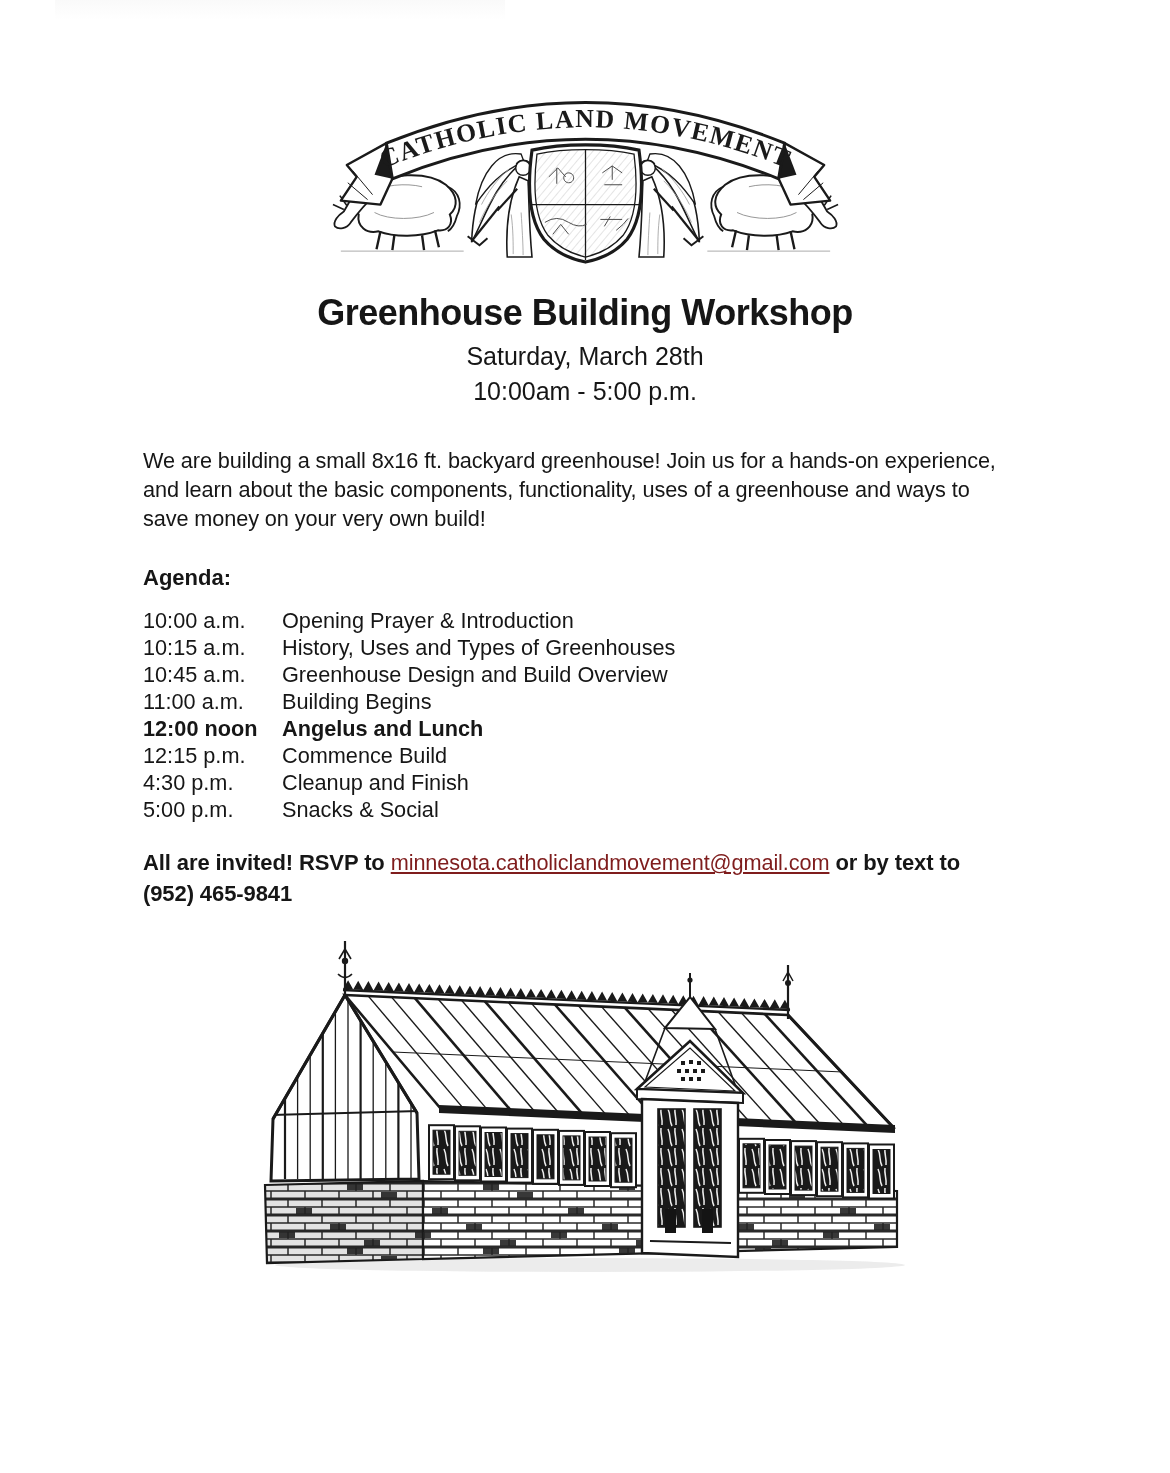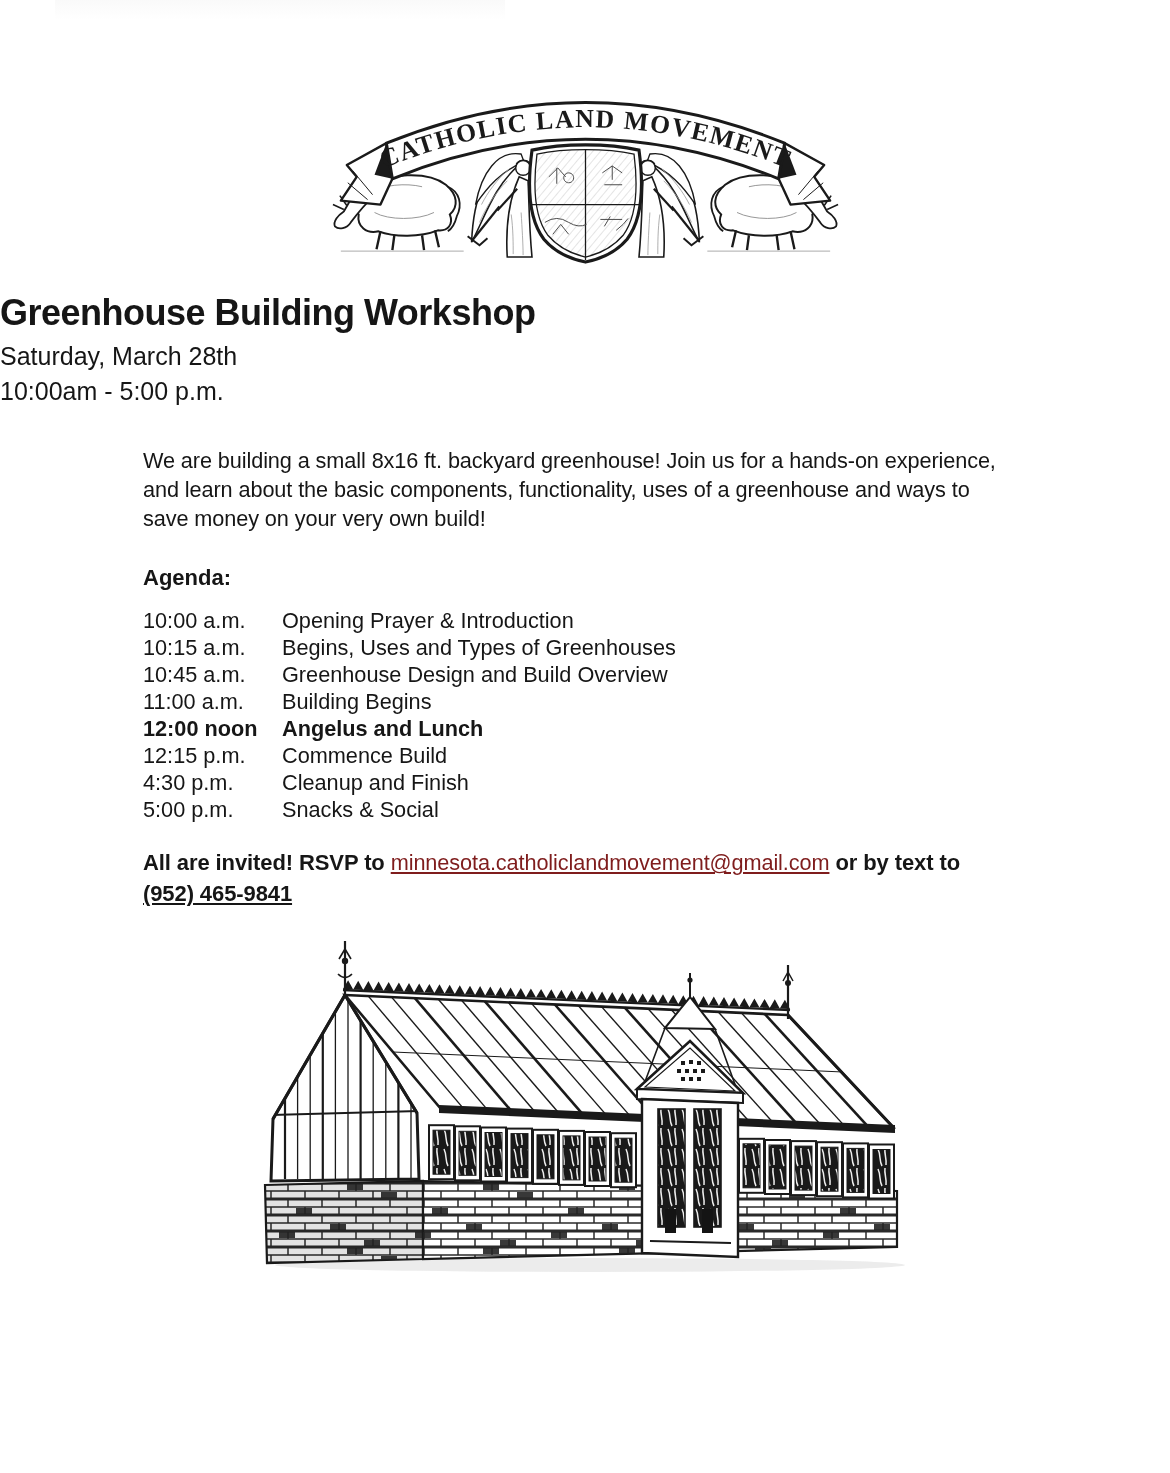--- a/index.html
+++ b/index.html
@@ -1,37 +1,37 @@
 <!DOCTYPE html>
 <html><head>
 <meta charset="utf-8">
 <style>
   html,body{margin:0;padding:0;background:#ffffff;}
   .page{position:relative;width:1170px;height:1473px;margin:0 auto;background:#ffffff;
         font-family:"Liberation Sans","DejaVu Sans",sans-serif;color:#161616;overflow:hidden;}
   .smudge{position:absolute;left:55px;top:0;width:450px;height:20px;
           background:linear-gradient(180deg,#f7f7f7,#ffffff);opacity:.7;}
   .logo-wrap{padding-top:56px;text-align:center;}
-  .title-block{margin-top:28px;}
+  .title-block{text-align:center;margin-top:28px;}
   .title{font-size:36px;font-weight:bold;letter-spacing:-0.5px;margin:0;line-height:1.15;}
   .date-line{font-size:25px;font-weight:normal;margin-top:8px;line-height:1.2;}
   .time-line{font-size:25px;font-weight:normal;margin-top:5px;line-height:1.2;}
   .loc-block{text-align:center;margin-top:26px;}
   .loc-name{font-size:25px;font-weight:bold;line-height:1.2;}
   .loc-line{font-size:24px;margin-top:6px;line-height:1.2;}
   .body-col{padding:0 150px 0 143px;}
   .desc{font-size:21.7px;line-height:29px;letter-spacing:-0.1px;margin:40px 0 0 0;}
   .agenda-head{font-size:22px;font-weight:bold;margin-top:31px;line-height:27px;}
   .agenda{margin-top:16px;}
   .agenda-row{display:flex;font-size:21.7px;line-height:27px;}
   .agenda-row.bold{font-weight:bold;}
   .agenda-time{width:139px;flex:none;}
   .rsvp{font-size:22px;font-weight:bold;line-height:31px;letter-spacing:-0.1px;margin:24px 0 0 0;}
   .rsvp a{color:#7f1d1d;font-weight:normal;font-size:21.7px;text-decoration:underline;cursor:pointer;}
-  .rsvp .phone{display:block;text-decoration:underline;}
+  .rsvp .phone{display:block;}
   .gh-wrap{text-align:center;margin-top:18px;}
   svg{display:inline-block;vertical-align:top;}
 </style>
 </head>
 <body>
 
 <div class="page">
   <div class="smudge"></div>
 
   <div class="logo-wrap">
@@ -109,21 +109,21 @@
     <p class="desc">We are building a small 8x16 ft. backyard greenhouse! Join us for a hands-on experience, and learn about the basic components, functionality, uses of a greenhouse and ways to save money on your very own build!</p>
 
     <div class="agenda-head">Agenda:</div>
     <div class="agenda">
       <div class="agenda-row">
         <span class="agenda-time">10:00 a.m.</span>
         <span class="agenda-activity">Opening Prayer &amp; Introduction</span>
       </div>
       <div class="agenda-row">
         <span class="agenda-time">10:15 a.m.</span>
-        <span class="agenda-activity">Begins, Uses and Types of Greenhouses</span>
+        <span class="agenda-activity">History, Uses and Types of Greenhouses</span>
       </div>
       <div class="agenda-row">
         <span class="agenda-time">10:45 a.m.</span>
         <span class="agenda-activity">Greenhouse Design and Build Overview</span>
       </div>
       <div class="agenda-row">
         <span class="agenda-time">11:00 a.m.</span>
         <span class="agenda-activity">Building Begins</span>
       </div>
       <div class="agenda-row bold">

